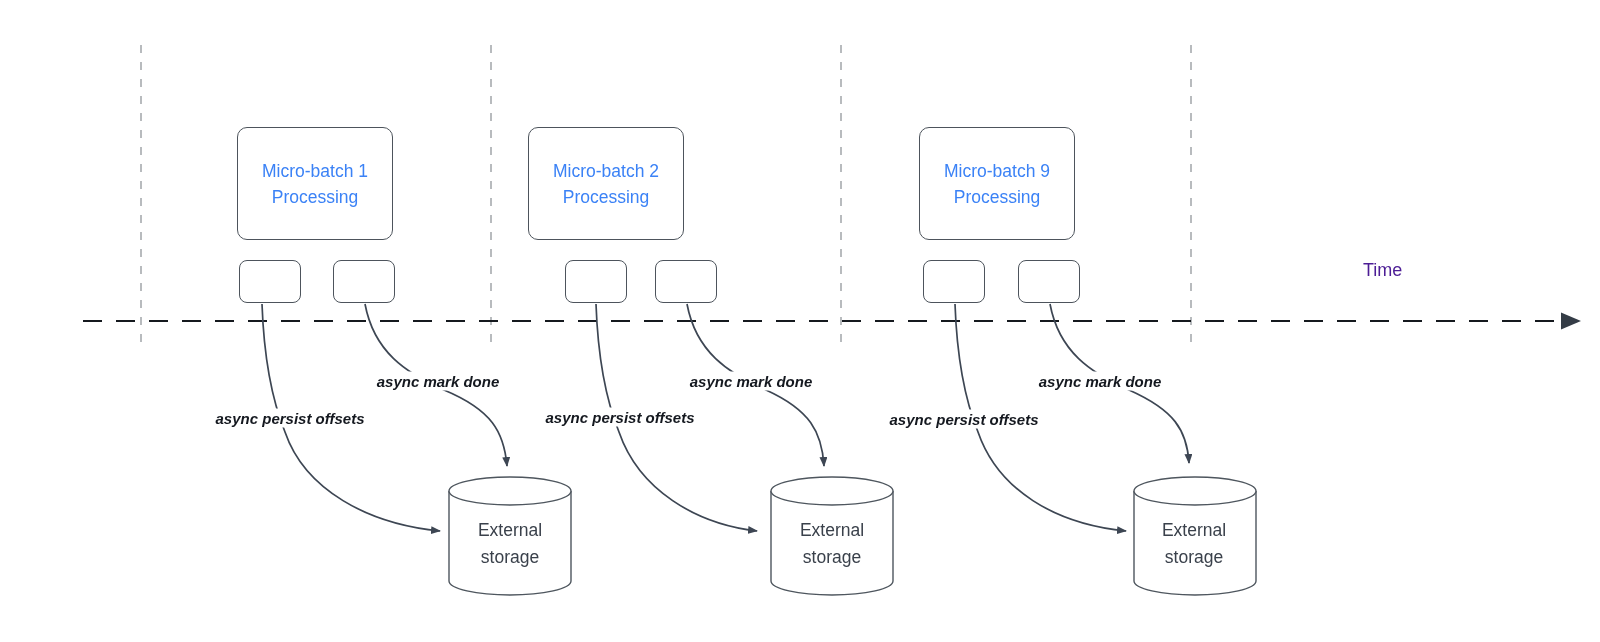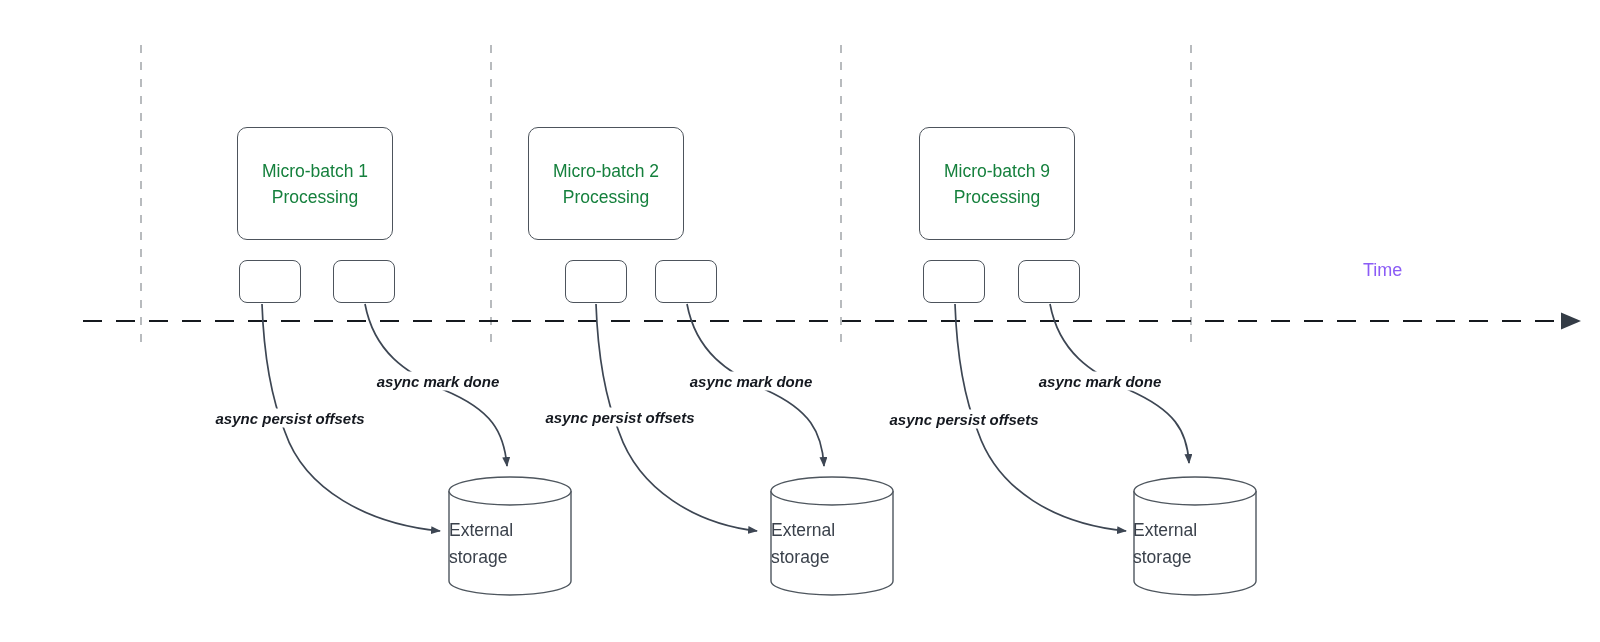--- a/index.html
+++ b/index.html
@@ -29,21 +29,21 @@
     border-radius: 10px;
     background: #ffffff;
     display: flex;
     align-items: center;
     justify-content: center;
     box-sizing: border-box;
   }
   .proc-box-label {
     font-size: 17.5px;
     line-height: 26px;
-    color: #15803d;
+    color: #3b82f6;
     text-align: center;
     white-space: pre-line;
   }
   .task-box {
     position: absolute;
     width: 62px;
     height: 43px;
     border: 1.4px solid #4d545c;
     border-radius: 8px;
     background: #ffffff;
@@ -56,29 +56,30 @@
     padding: 1px 4px;
     font-size: 15px;
     font-weight: bold;
     color: #14181f;
     white-space: nowrap;
     font-style: italic;
   }
   .cyl-label {
     position: absolute;
     width: 122px;
+    text-align: center;
     font-size: 17.5px;
     line-height: 27px;
     color: #3a414b;
     white-space: pre-line;
   }
   .time-label {
     position: absolute;
     font-size: 18px;
-    color: #8b5cf6;
+    color: #4c1d95;
     white-space: nowrap;
   }
 </style>
 </head>
 <body>
 
 <div class="canvas">
 
   <svg class="lines-layer" width="1600" height="642" viewBox="0 0 1600 642" xmlns="http://www.w3.org/2000/svg">
     <defs>

